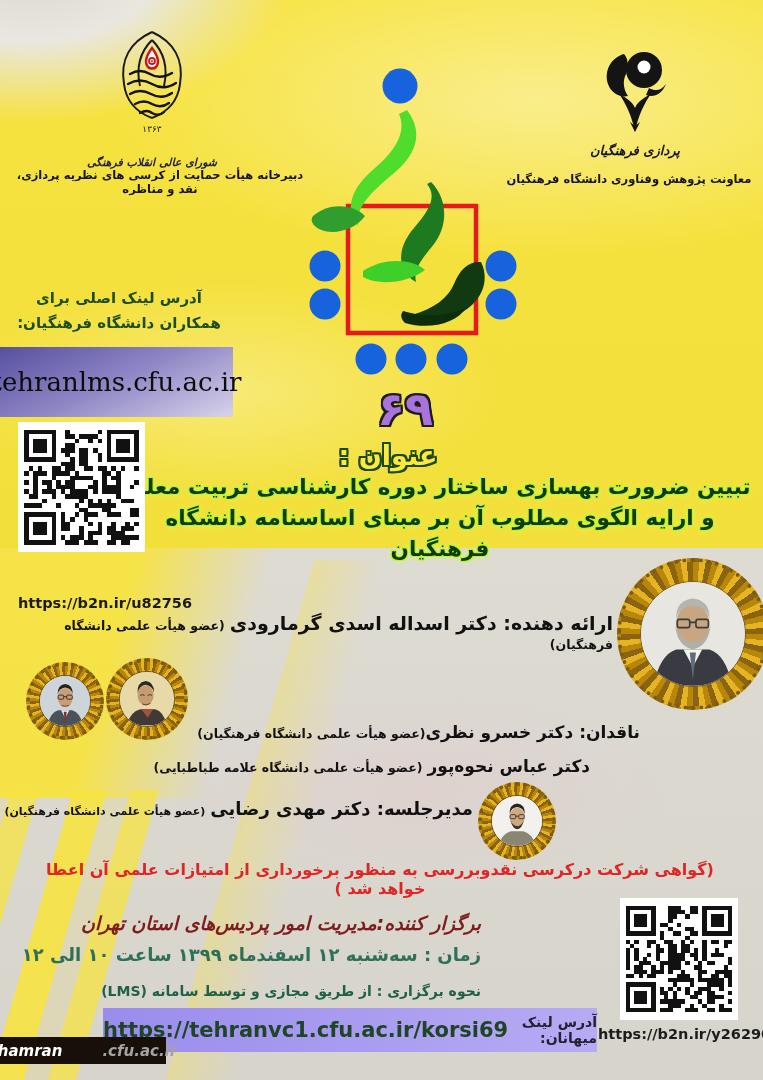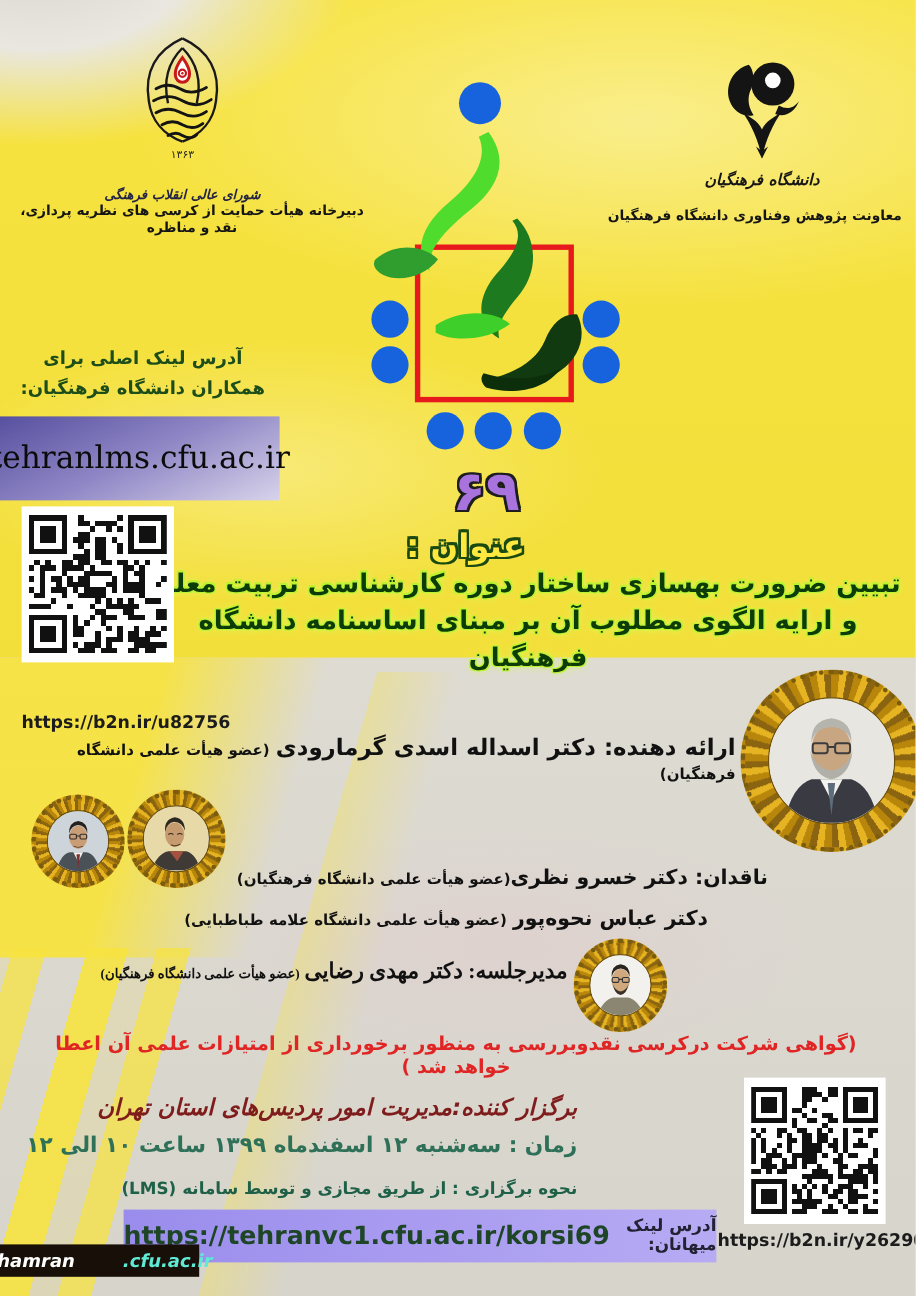--- a/index.html
+++ b/index.html
@@ -73,41 +73,41 @@
   .frame-critic2{left:106px;top:658px;width:82px;height:82px;}
   .frame-chair{left:478px;top:782px;width:78px;height:78px;}
 
   
   .presenter-line{right:150px;top:612px;text-align:right;padding-left:48px;}
   .bold-name{font-size:19px;font-weight:bold;color:#111;}
   .affil{font-size:12.5px;font-weight:bold;color:#111;}
   .critic-line1{right:123px;top:722px;text-align:right;}
   .critic-line1 .bold-name,.critic-line2 .bold-name{font-size:17px;}
   .critic-line2{right:173px;top:756px;text-align:right;}
-  .chair-line{right:290px;top:798px;font-family:Liberation Serif, serif;}
+  .chair-line{right:290px;top:798px;}
   .chair-line .bold-name{font-size:18px;}
   .chair-line .affil{font-size:11px;}
   .note-red{left:30px;top:860px;width:700px;text-align:center;font-size:16px;font-weight:bold;color:#e02525;}
 
   
   .organizer{right:282px;top:912px;font-size:19px;font-weight:bold;font-style:italic;color:#7f1d1d;}
   .time{right:282px;top:944px;font-size:18px;font-weight:bold;color:#2e7058;}
   .method{right:282px;top:983px;font-size:14px;font-weight:bold;color:#1f6148;}
   .purple-box2{left:103px;top:1008px;width:494px;height:44px;display:flex;align-items:center;justify-content:center;gap:8px;
     direction:rtl;background:linear-gradient(90deg,#9a8cec,#b7abf4);}
   .purple-box2 .glabel{font-size:14px;font-weight:bold;color:#222233;}
   .purple-box2 .gurl{font-size:21px;font-weight:bold;color:#1d4526;direction:ltr;unicode-bidi:isolate;}
   .qr2{left:620px;top:898px;width:118px;height:122px;}
   .qr2-caption{left:598px;top:1026px;width:165px;text-align:center;font-size:14.5px;font-weight:600;color:#1c1c1c;}
 
   
   .footer-bar{left:0;top:1037px;width:166px;height:27px;background:#181008;display:flex;align-items:center;justify-content:center;
     font-style:italic;font-weight:bold;font-size:15px;gap:40px;}
   .footer-bar .site{color:#fff;}
-  .footer-bar .domain{color:#5eead4;}
+  .footer-bar .domain{color:#a3a3a3;}
 </style>
 </head>
 <body>
 
 <div id="poster">
 
   <div class="bg-top"></div>
   <div class="bg-bottom"></div>
   <div class="stripe s1"></div>
   <div class="stripe s2"></div>
@@ -143,21 +143,21 @@
     <span>
       <svg width="82" height="92" viewBox="0 0 82 92">
         <path d="M30 6 C16 10 10 24 14 36 C17 45 26 50 34 48 C30 42 28 34 32 26 C35 18 34 10 30 6 Z" fill="#141414"></path>
         <circle cx="50" cy="22" r="18" fill="#141414"></circle>
         <circle cx="50" cy="19" r="6.5" fill="#fff"></circle>
         <path d="M24 44 C32 56 38 68 41 84 C44 68 50 56 58 44 C52 50 44 52 41 60 C38 52 30 50 24 44 Z" fill="#141414"></path>
         <path d="M41 84 L36 74 L41 78 L46 74 Z" fill="#141414"></path>
         <path d="M55 40 C62 44 68 42 72 36 C68 46 60 50 52 47 Z" fill="#141414"></path>
       </svg>
     </span>
-    <div class="calli-right rtl">دانشگاه فرهنگیان</div>
+    <div class="calli-right rtl">پردازی فرهنگیان</div>
   </div>
   <div class="abs cap-right rtl">معاونت پژوهش وفناوری دانشگاه فرهنگیان</div>
 
   <div class="abs emblem-svg">
     <svg width="230" height="322" viewBox="0 0 230 322">
       <g fill="#1663dd">
         <circle cx="105" cy="28" r="17.5"></circle>
         <circle cx="30" cy="208" r="15.5"></circle>
         <circle cx="30" cy="246" r="15.5"></circle>
         <circle cx="206" cy="208" r="15.5"></circle>

